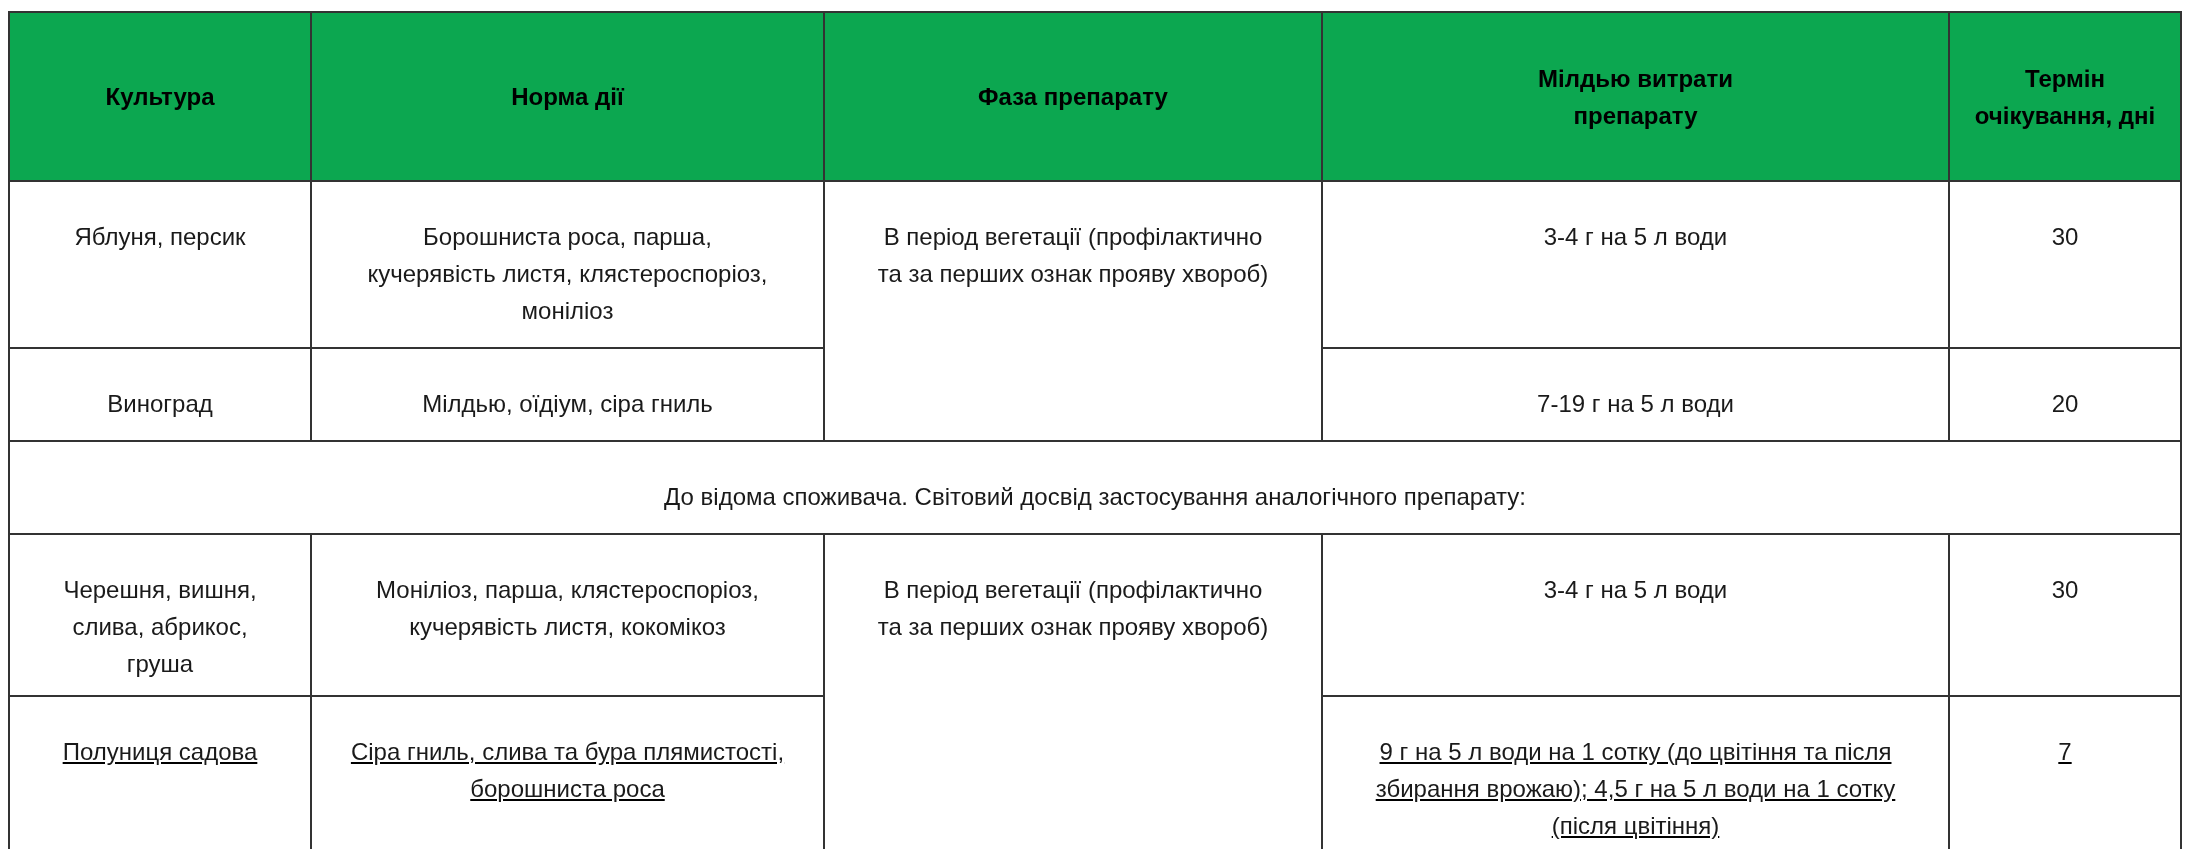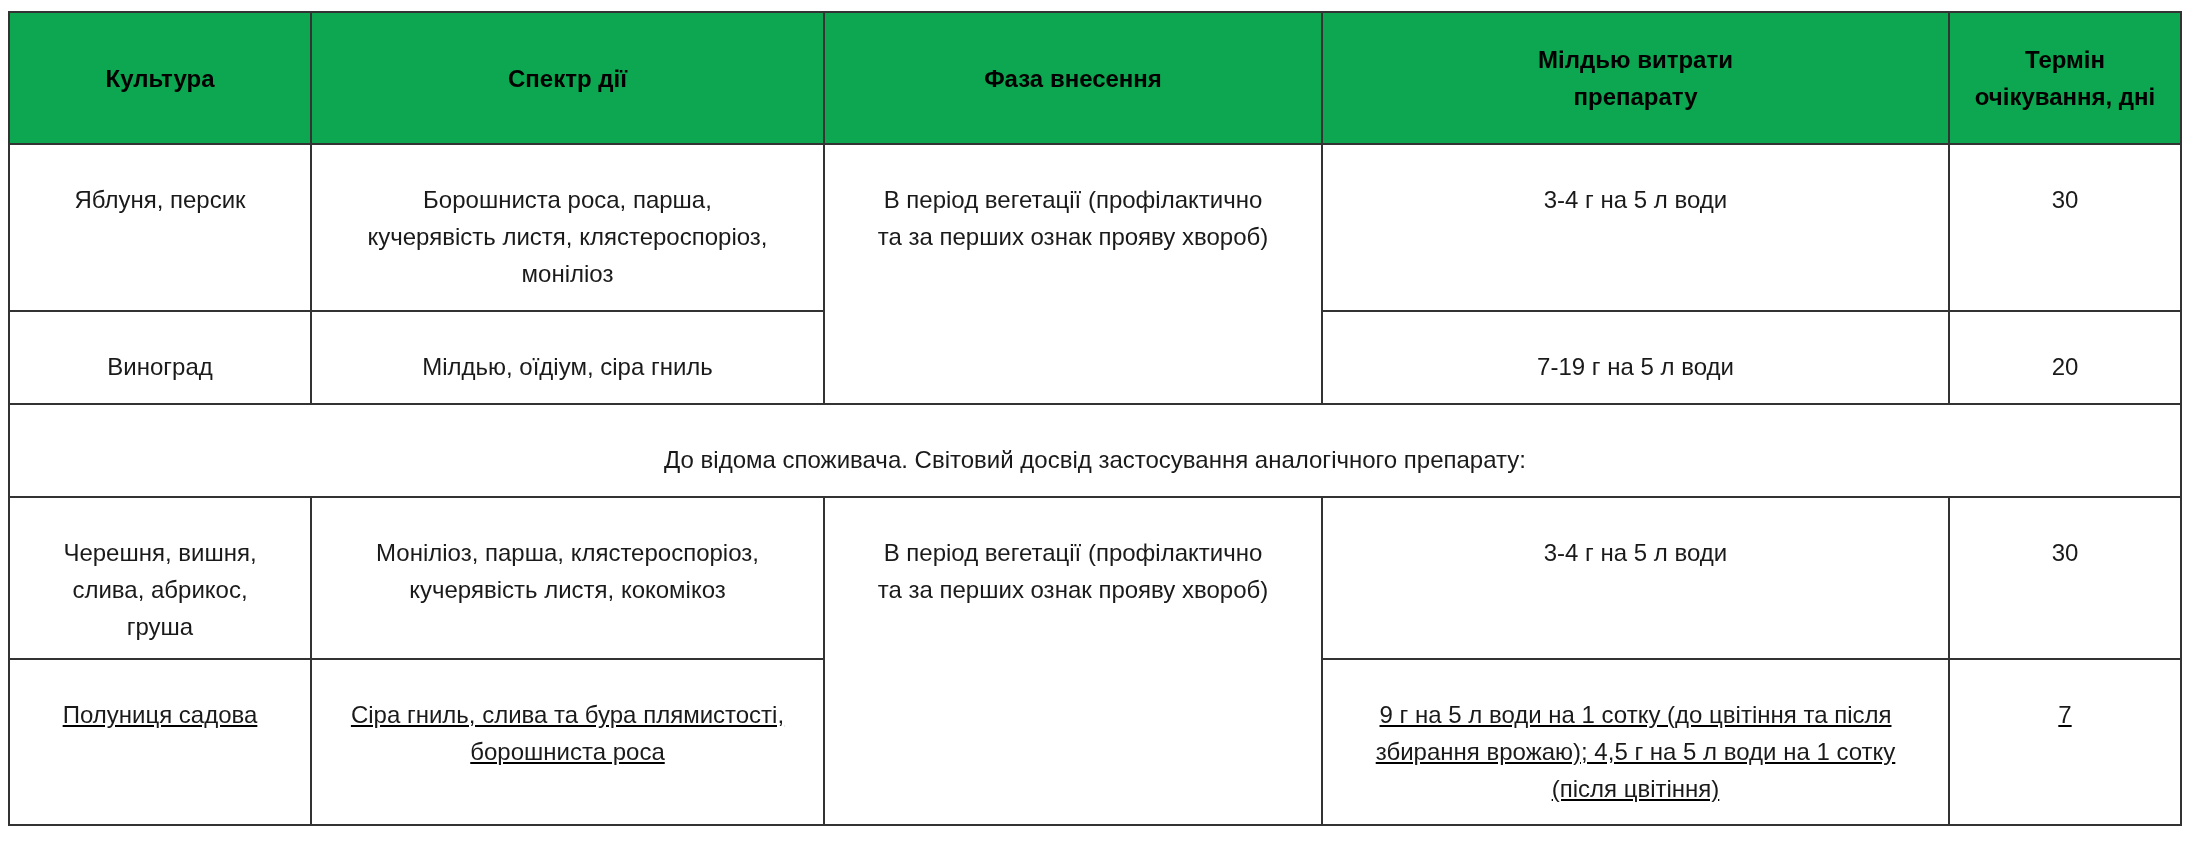--- a/index.html
+++ b/index.html
@@ -43,21 +43,21 @@
     vertical-align: middle;
     padding: 6px 10px;
   }
   table.app-table td {
     color: var(--body-text);
     font-size: 24px;
     line-height: 37px;
     vertical-align: top;
     padding: 36px 12px 10px 12px;
   }
-  tr.header-row   { height: 132px; }
+  tr.header-row   { height: 169px; }
   tr.row-1        { height: 167px; padding-left: 20px; }
   tr.row-2        { height: 93px; margin-left: 25px;  }
   tr.notice-row   { height: 93px;  }
   tr.row-4        { height: 162px; margin-left: 24px; }
   tr.row-5        { height: 166px; text-decoration: underline; }
   td.phase-cell-top    { padding-top: 70px; }
   td.phase-cell-bottom { padding-top: 36px; }
   td.notice-cell {
     vertical-align: middle;
     padding: 8px 12px;
@@ -75,22 +75,22 @@
   <colgroup>
     <col class="c1">
       <col class="c2">
       <col class="c3">
       <col class="c4">
       <col class="c5">
   </colgroup>
   <thead>
     <tr class="header-row">
       <th>Культура</th>
-      <th>Спектр дії</th>
-      <th>Фаза внесення</th>
+      <th>Норма дії</th>
+      <th>Фаза препарату</th>
       <th>Мілдью витрати
 препарату</th>
       <th>Термін
 очікування, дні</th>
     </tr>
   </thead>
   <tbody>
     <tr class="row-1">
       <td>Яблуня, персик</td>
       <td>Борошниста роса, парша,

